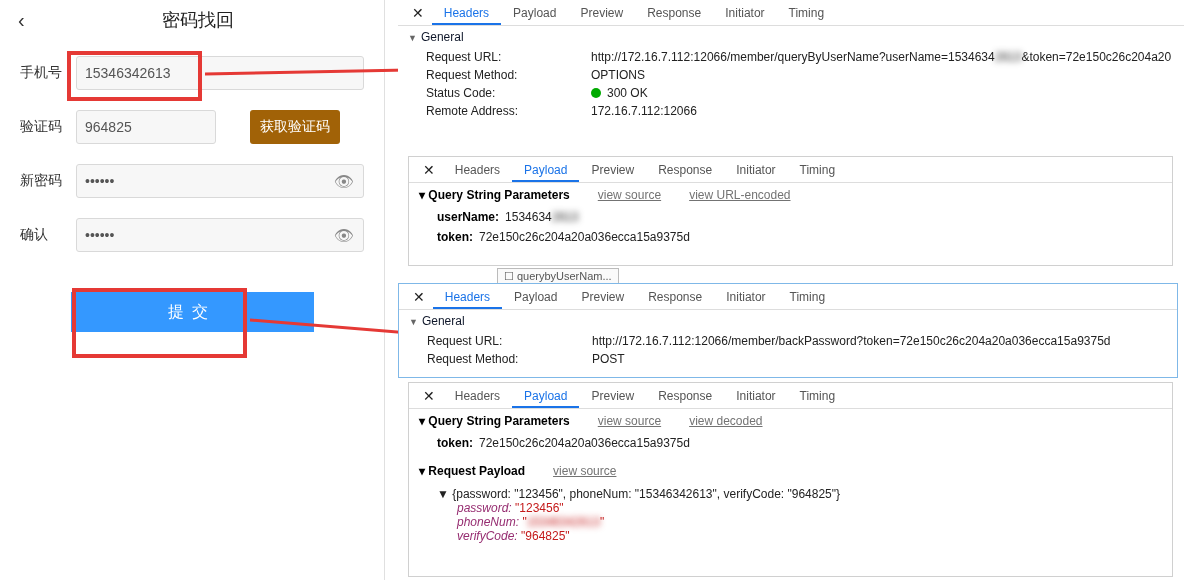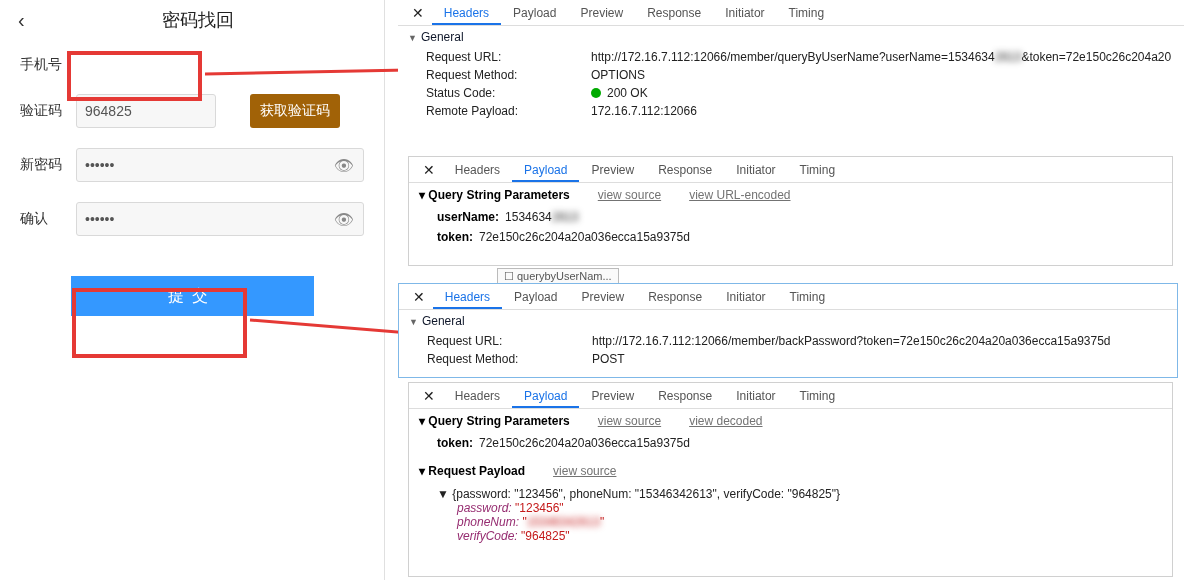--- a/index.html
+++ b/index.html
@@ -55,20 +55,23 @@
 <body>
 
 <div class="left-panel">
   <div class="title-row">
     <div class="back-chevron">‹</div>
     <div class="title">密码找回</div>
   </div>
 
   <div class="form-row">
     <div class="form-label">手机号</div>
+    <div class="form-input-wrap">
+      <input class="form-input" readonly="" value="15346342613" style="">
+    </div>
   </div>
 
   <div class="form-row">
     <div class="form-label">验证码</div>
     <div style="display:flex;flex:1;">
       <input class="form-input v" readonly="" value="964825" style="">
       <button class="btn-code">获取验证码</button>
     </div>
   </div>
 
@@ -128,24 +131,24 @@
     <div class="v">
       <span>http://172.16.7.112:12066/member/queryByUserName?userName=1534634</span><span class="blur">2613</span><span>&amp;token=72e150c26c204a20</span>
     </div>
   </div>
   <div class="kv">
       <div class="k">Request Method:</div>
       <div class="v">OPTIONS</div>
     </div>
   <div class="kv">
       <div class="k">Status Code:</div>
-      <div class="v"><span class="status-dot"></span><span>200 OK</span></div>
-    </div>
-  <div class="kv">
-      <div class="k">Remote Payload:</div>
+      <div class="v"><span class="status-dot"></span><span>300 OK</span></div>
+    </div>
+  <div class="kv">
+      <div class="k">Remote Address:</div>
       <div class="v">172.16.7.112:12066</div>
     </div>
 </div>
 
 <div class="devpanel" style="left:408px;top:156px;width:765px;height:110px;">
   <div class="devtabs">
     <span class="close">✕</span>
     <span class="tab">Headers</span>
     <span class="tab active">Payload</span>
     <span class="tab">Preview</span>

